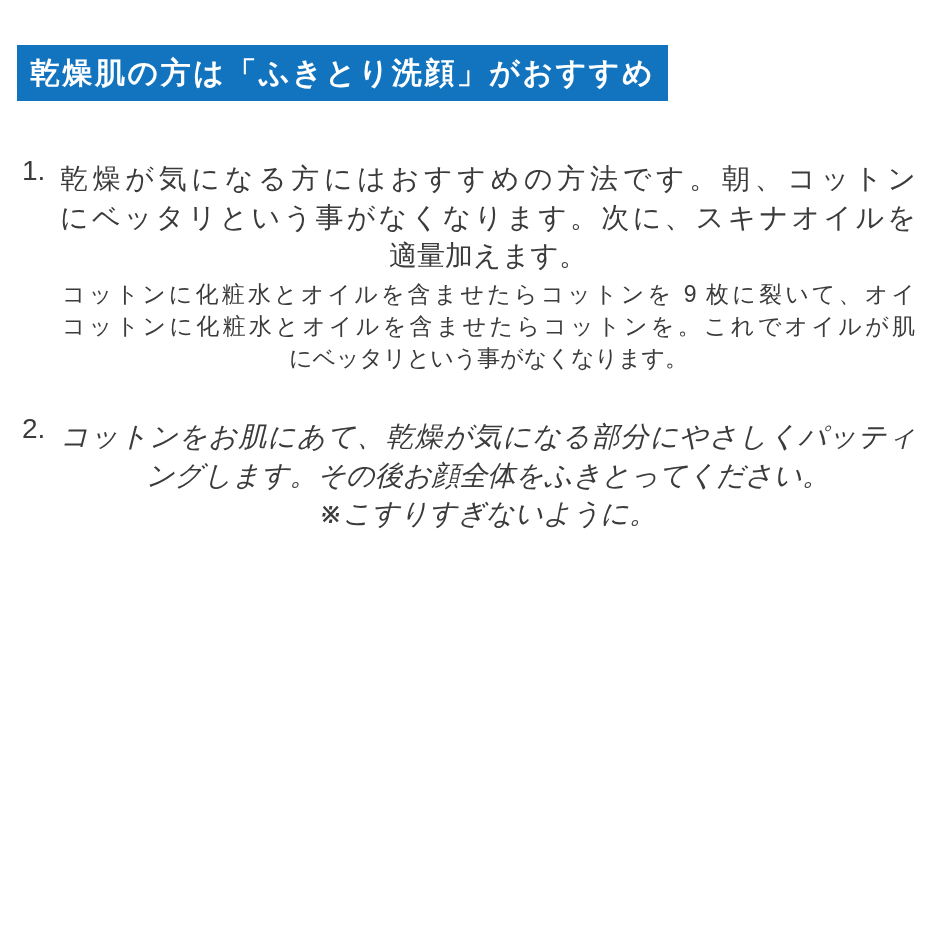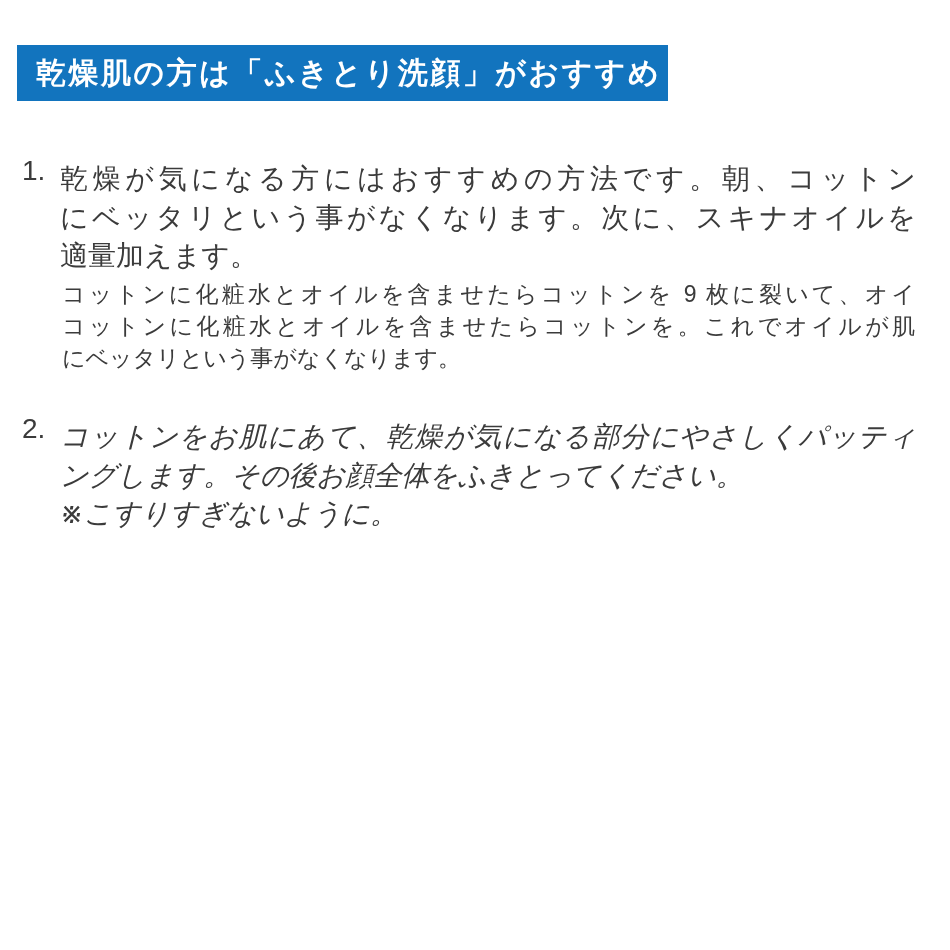--- a/index.html
+++ b/index.html
@@ -16,21 +16,21 @@
     overflow: hidden;
   }
   .banner {
     position: absolute;
     left: 17px;
     top: 45px;
     width: 651px;
     height: 56px;
     background: #1274be;
     box-sizing: border-box;
-    padding-left: 19px;
+    padding-left: 13px;
     display: flex;
     align-items: center;
   }
   .banner-title {
     color: #ffffff;
     font-size: 30px;
     font-weight: bold;
     letter-spacing: 2.5px;
     white-space: nowrap;
   }
@@ -56,21 +56,21 @@
   .step-lines.s2 { top: 410px; font-style: italic; }
   .note {
     position: absolute;
     left: 62px;
     top: 278px;
     width: 853px;
     font-size: 23px;
     line-height: 32px;
     color: #3b3b3b;
   }
-  .ln { white-space: nowrap; }
+  .ln { white-space: nowrap; text-align: center; }
   .ln.stretch {
     white-space: normal;
     text-align: justify;
     text-align-last: justify;
     text-justify: inter-character;
   }
 </style>
 </head>
 <body>
 

